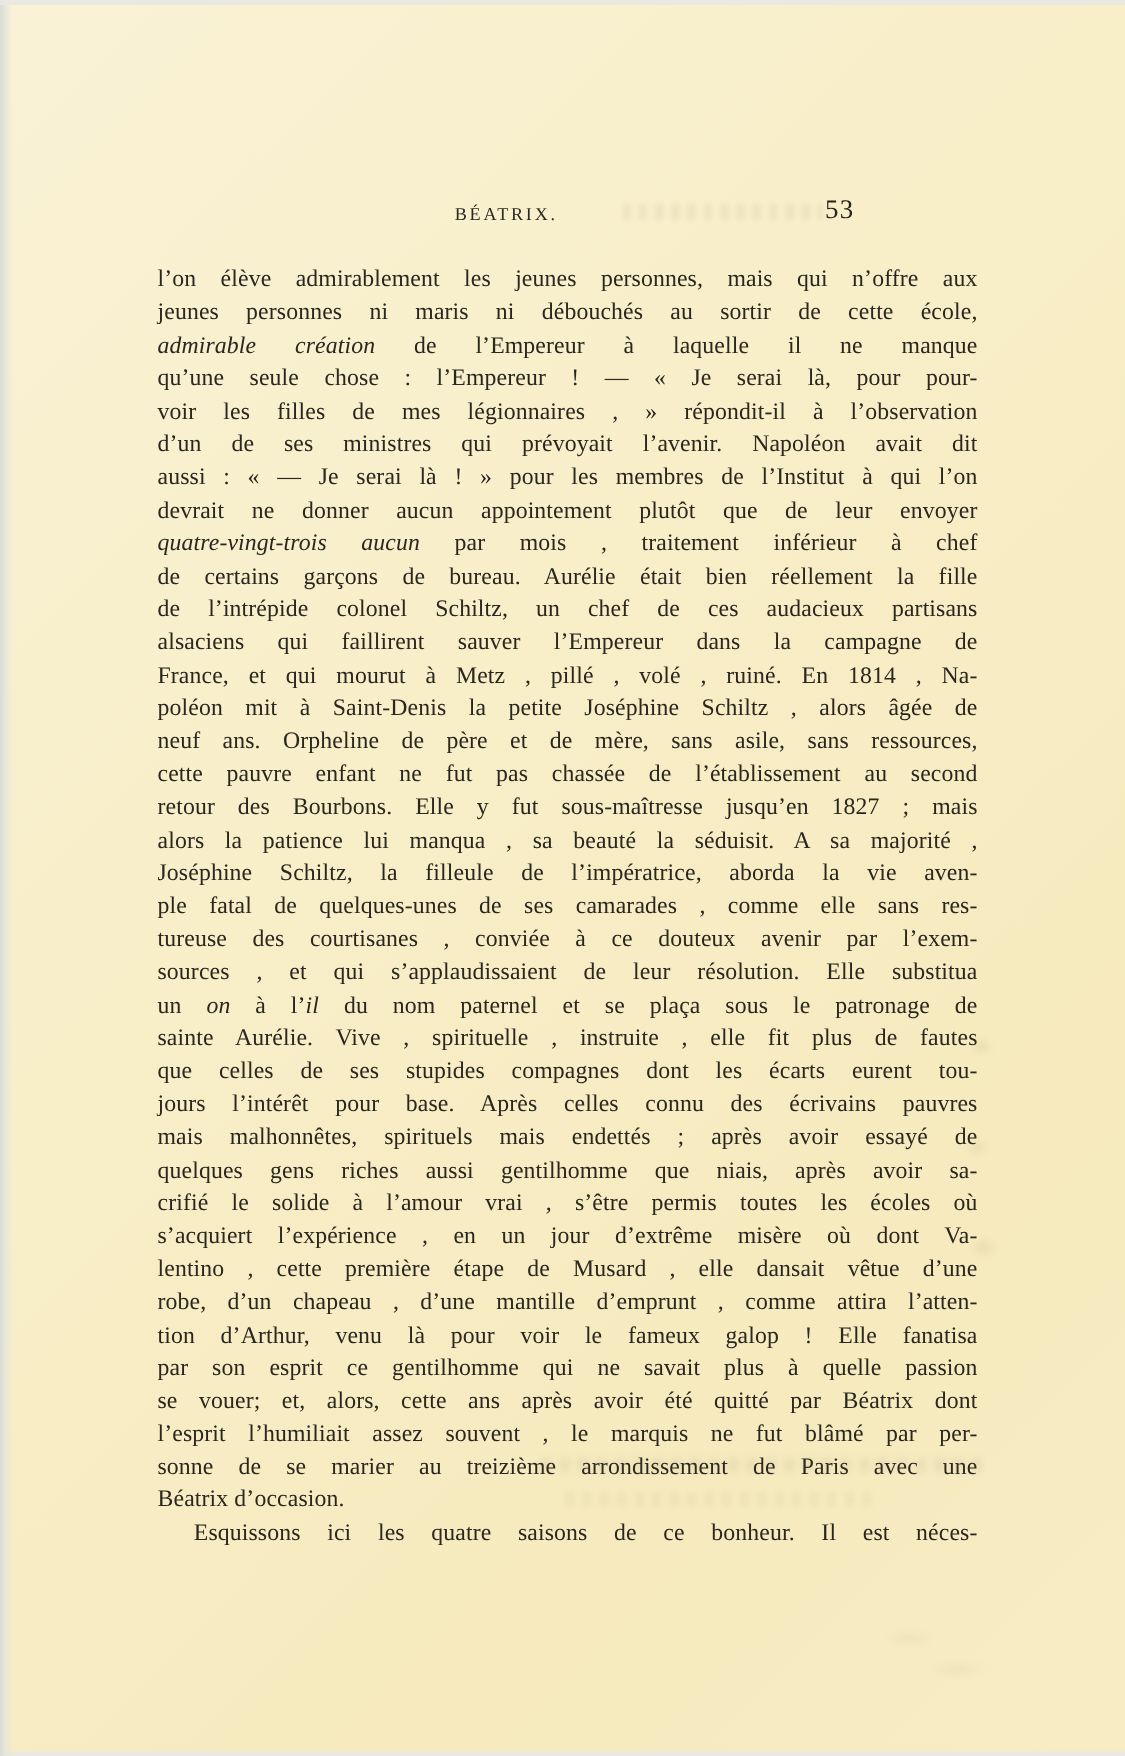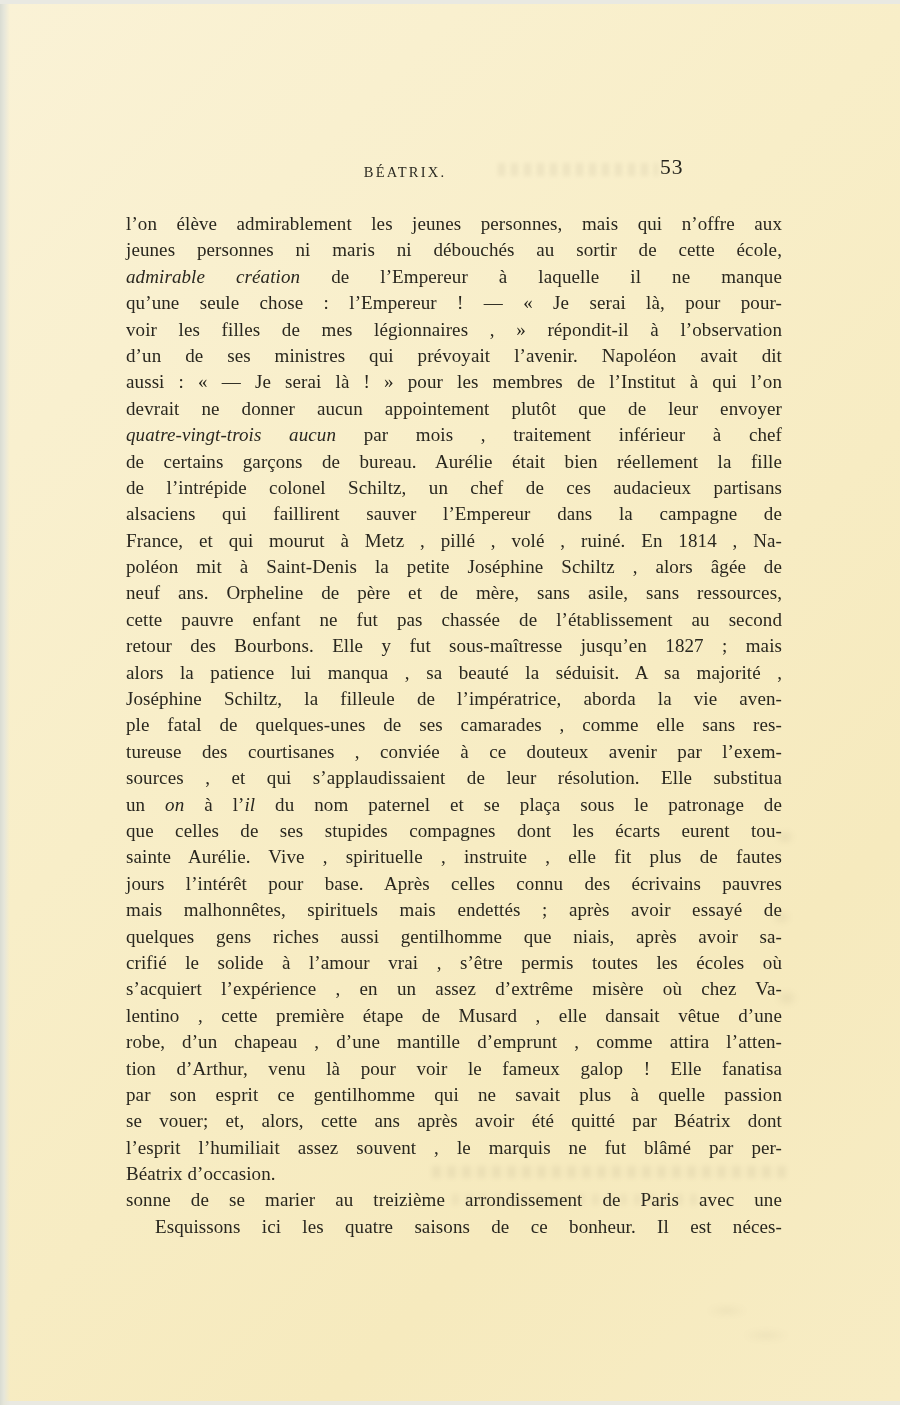--- a/index.html
+++ b/index.html
@@ -97,35 +97,35 @@
       <div class="line j"><span>poléon mit à Saint-Denis la petite Joséphine Schiltz , alors âgée de</span></div>
       <div class="line j"><span>neuf ans. Orpheline de père et de mère, sans asile, sans ressources,</span></div>
       <div class="line j"><span>cette pauvre enfant ne fut pas chassée de l’établissement au second</span></div>
       <div class="line j"><span>retour des Bourbons. Elle y fut sous-maîtresse jusqu’en 1827 ; mais</span></div>
       <div class="line j"><span>alors la patience lui manqua , sa beauté la séduisit. A sa majorité ,</span></div>
       <div class="line j"><span>Joséphine Schiltz, la filleule de l’impératrice, aborda la vie aven-</span></div>
       <div class="line j"><span>ple fatal de quelques-unes de ses camarades , comme elle sans res-</span></div>
       <div class="line j"><span>tureuse des courtisanes , conviée à ce douteux avenir par l’exem-</span></div>
       <div class="line j"><span>sources , et qui s’applaudissaient de leur résolution. Elle substitua</span></div>
       <div class="line j"><span>un </span><span class="it">on</span><span> à l’</span><span class="it">il</span><span> du nom paternel et se plaça sous le patronage de</span></div>
+      <div class="line j"><span>sainte Aurélie. Vive , spirituelle , instruite , elle fit plus de fautes</span></div>
       <div class="line j"><span>que celles de ses stupides compagnes dont les écarts eurent tou-</span></div>
-      <div class="line j"><span>sainte Aurélie. Vive , spirituelle , instruite , elle fit plus de fautes</span></div>
       <div class="line j"><span>jours l’intérêt pour base. Après celles connu des écrivains pauvres</span></div>
       <div class="line j"><span>mais malhonnêtes, spirituels mais endettés ; après avoir essayé de</span></div>
       <div class="line j"><span>quelques gens riches aussi gentilhomme que niais, après avoir sa-</span></div>
       <div class="line j"><span>crifié le solide à l’amour vrai , s’être permis toutes les écoles où</span></div>
-      <div class="line j"><span>s’acquiert l’expérience , en un assez d’extrême misère où chez Va-</span></div>
+      <div class="line j"><span>s’acquiert l’expérience , en un jour d’extrême misère où dont Va-</span></div>
       <div class="line j"><span>lentino , cette première étape de Musard , elle dansait vêtue d’une</span></div>
       <div class="line j"><span>robe, d’un chapeau , d’une mantille d’emprunt , comme attira l’atten-</span></div>
       <div class="line j"><span>tion d’Arthur, venu là pour voir le fameux galop ! Elle fanatisa</span></div>
       <div class="line j"><span>par son esprit ce gentilhomme qui ne savait plus à quelle passion</span></div>
       <div class="line j"><span>se vouer; et, alors, cette ans après avoir été quitté par Béatrix dont</span></div>
       <div class="line j"><span>l’esprit l’humiliait assez souvent , le marquis ne fut blâmé par per-</span></div>
+      <div class="line j"><span>sonne de se marier au treizième arrondissement de Paris avec une</span></div>
       <div class="line"><span>Béatrix d’occasion.</span></div>
-      <div class="line j"><span>sonne de se marier au treizième arrondissement de Paris avec une</span></div>
       <div class="line j ind"><span>Esquissons ici les quatre saisons de ce bonheur. Il est néces-</span></div>
     </div>
 
   <div class="ghost ghost-header"></div>
   <div class="ghost ghost-margin"></div>
   <div class="ghost ghost-bottom-lines"></div>
   <div class="ghost ghost-corner"></div>
 </div>
 
 </body></html>

